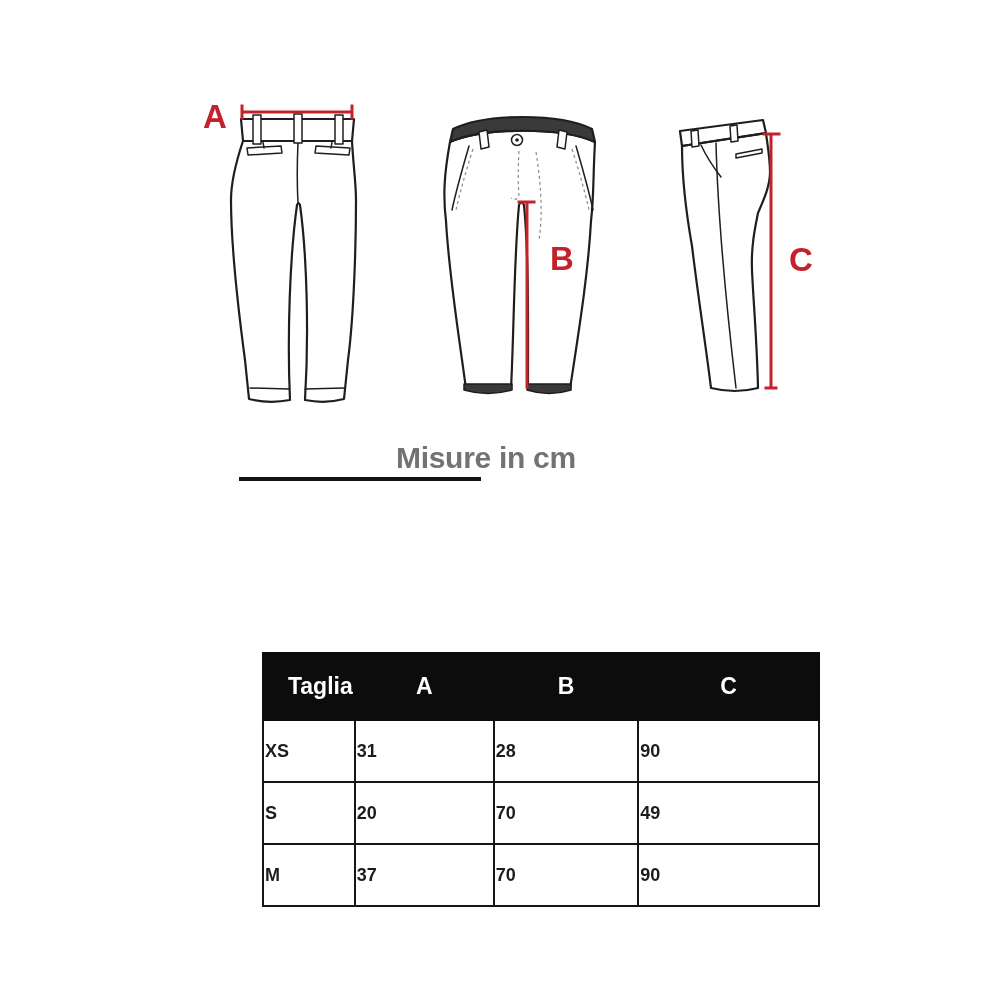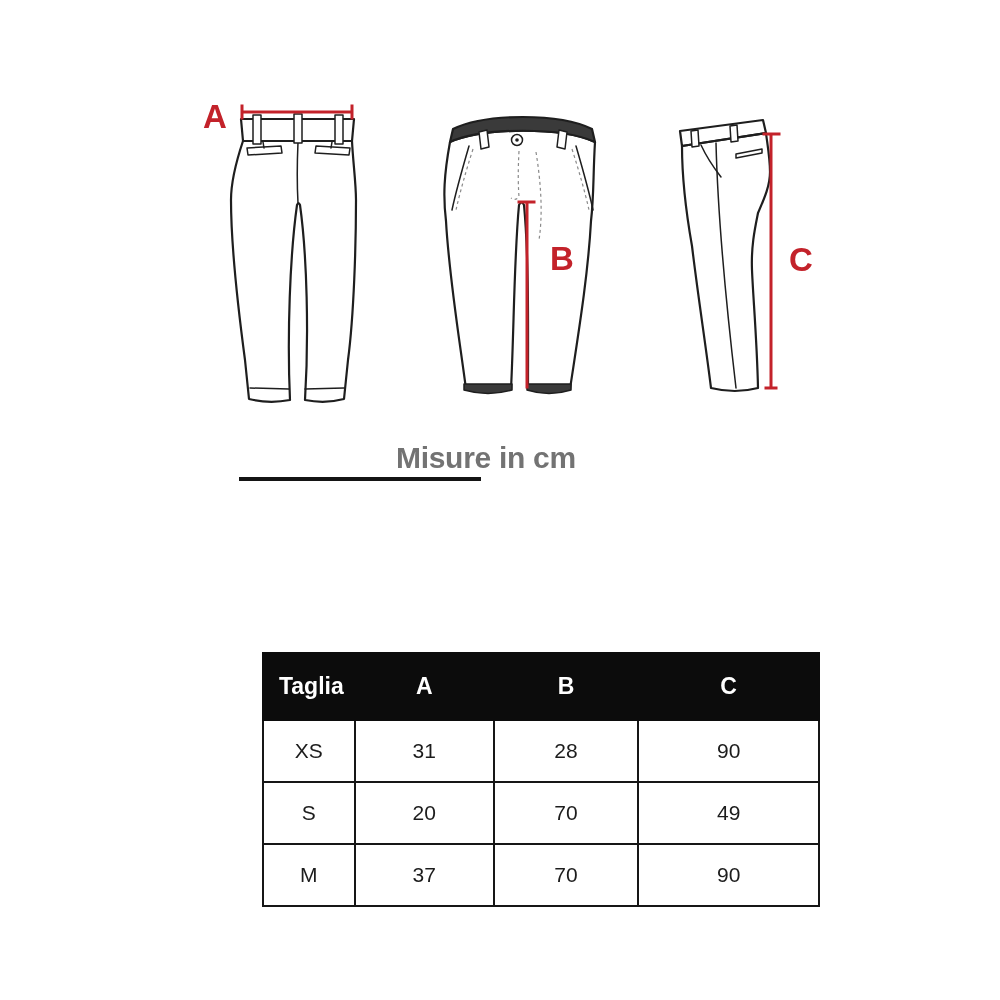--- a/index.html
+++ b/index.html
@@ -28,24 +28,24 @@
   }
   table.size-table{
     position:absolute;left:262px;top:652px;width:558px;
     border-collapse:collapse;table-layout:fixed;
   }
   table.size-table th,table.size-table td{border:2px solid #161616;}
   table.size-table thead th{
     background:#0c0c0c;color:#ffffff;border-color:#0c0c0c;
     height:63px;font-size:23px;font-weight:bold;text-align:center;
   }
-  table.size-table thead th.col-taglia{text-align:center;padding-left:6px;}
+  table.size-table thead th.col-taglia{text-align:right;padding-left:6px;}
   table.size-table tbody td{
-    height:58px;background:#ffffff;text-align:center;
-    font-size:21px;font-weight:normal;color:#1c1c1c;
+    height:58px;background:#ffffff;text-align:left;
+    font-size:18px;font-weight:bold;color:#1c1c1c;
   }
 </style>
 </head>
 <body>
 
 <div class="page">
 
   <svg width="1000" height="560" viewBox="0 0 1000 560">
     <defs>
       <pattern id="stipple" width="5" height="5" patternUnits="userSpaceOnUse">

